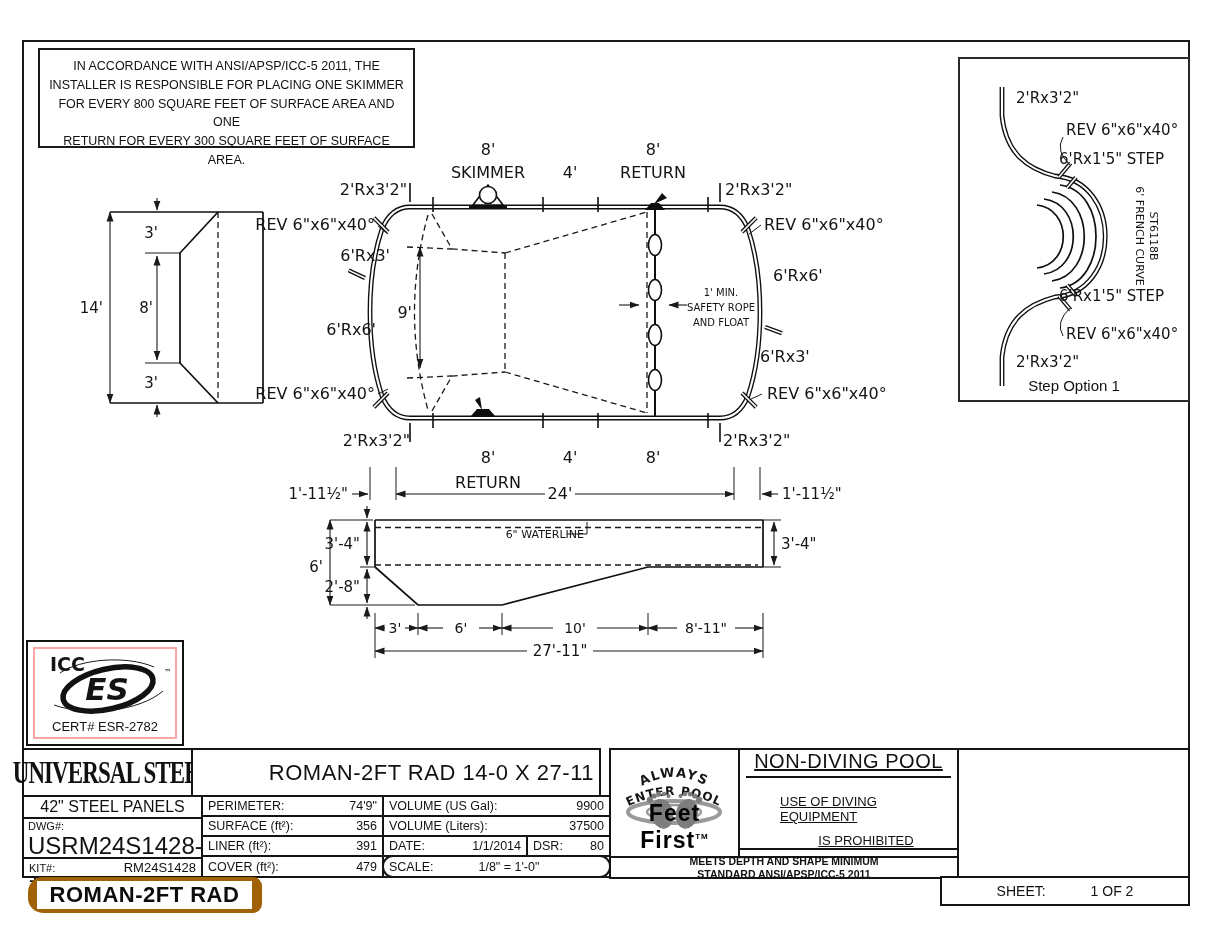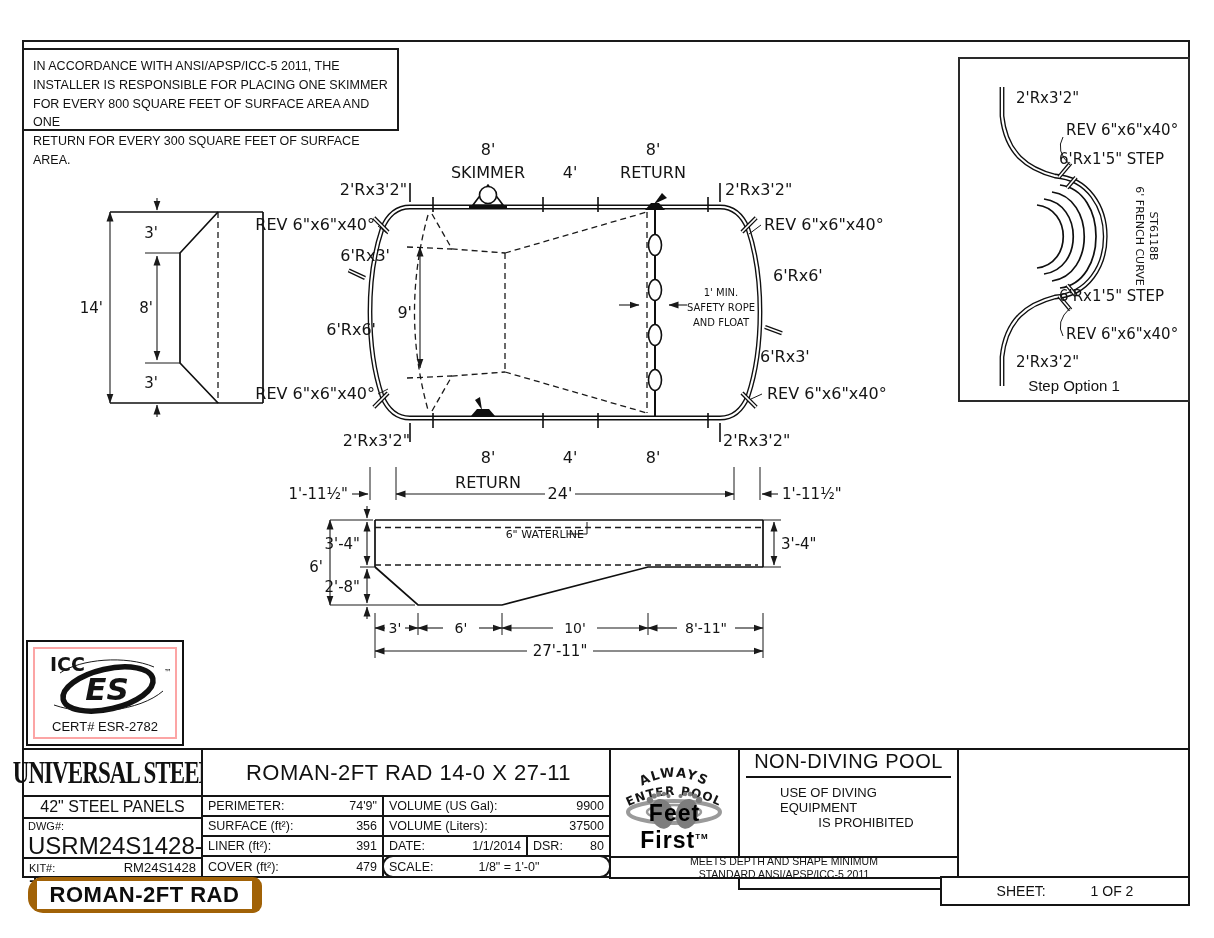--- a/index.html
+++ b/index.html
@@ -45,21 +45,21 @@
     display:flex;align-items:center;justify-content:center;font-family:"Liberation Sans",sans-serif;
     font-weight:bold;font-size:22px;letter-spacing:0.5px;color:#0d0d0d;}
 </style>
 </head>
 <body>
 
 <div class="sheet">
 
   <div class="abs frame" style="left:22px;top:40px;width:1168px;height:838px;"></div>
 
-  <div class="abs notebox" style="left:22px;top:48px;width:377px;height:83px;">
+  <div class="abs notebox" style="left:38px;top:48px;width:377px;height:100px;text-align:center;">
     <div>IN ACCORDANCE WITH ANSI/APSP/ICC-5 2011, THE</div>
     <div>INSTALLER IS RESPONSIBLE FOR PLACING ONE SKIMMER</div>
     <div>FOR EVERY 800 SQUARE FEET OF SURFACE AREA AND ONE</div>
     <div>RETURN FOR EVERY 300 SQUARE FEET OF SURFACE AREA.</div>
   </div>
 
   <svg class="abs" style="left:81px;top:190px;" width="214" height="250" viewBox="-14 0 214 250">
     <defs>
       <marker id="cA" viewBox="0 0 10 10" refX="9.5" refY="5" markerWidth="10" markerHeight="10" markerUnits="userSpaceOnUse" orient="auto-start-reverse">
         <path d="M0,1.5 L10,5 L0,8.5 Z" fill="#1a1a1a"></path>
@@ -342,21 +342,21 @@
   </div>
   <div class="cell" style="left:22px;top:817px;width:181px;height:42px;flex-direction:column;align-items:flex-start;justify-content:flex-start;padding:1px 4px;">
     <span style="font-size:11px;">DWG#:</span>
     <span style="font-size:24px;">USRM24S1428-14</span>
   </div>
   <div class="cell" style="left:22px;top:857px;width:181px;height:21px;">
     <span style="font-size:11px;">KIT#:</span>
     <span style="font-size:13px;padding-left:24px;">RM24S1428</span>
   </div>
 
-  <div class="cell bigtitle" style="left:201px;top:748px;width:410px;height:49px;justify-content:center;padding-left:10px;">
+  <div class="cell bigtitle" style="left:191px;top:748px;width:410px;height:49px;justify-content:flex-end;padding-left:10px;">
     <span>ROMAN-2FT RAD 14-0 X 27-11</span>
   </div>
   <div class="cell" style="left:201px;top:795px;width:183px;height:22px;">
     <span>PERIMETER:</span>
     <span>74'9"</span>
   </div>
   <div class="cell" style="left:382px;top:795px;width:229px;height:22px;">
     <span>VOLUME (US Gal):</span>
     <span>9900</span>
   </div>
@@ -418,27 +418,27 @@
             <circle cx="-4" cy="-9" r="2.6"></circle>
           <circle cx="1" cy="-10" r="2.4"></circle>
             <circle cx="6" cy="-9" r="2.2"></circle>
             <circle cx="10" cy="-6" r="2"></circle>
         </g>
       </g>
     </svg>
     <div class="ffname"><span>Feet First</span><sup>TM</sup></div>
   </div>
 
-  <div class="cell" style="left:738px;top:748px;width:221px;height:142px;flex-direction:column;justify-content:flex-start;">
+  <div class="cell" style="left:738px;top:748px;width:221px;height:102px;flex-direction:column;justify-content:space-between;text-decoration:underline;">
     <span class="ndtitle">NON-DIVING POOL</span>
     <span class="ndline">USE OF DIVING EQUIPMENT</span>
     <span class="ndline" style="margin-top:0;">IS PROHIBITED</span>
   </div>
 
-  <div class="cell meets" style="left:609px;top:856px;width:350px;height:23px;">
+  <div class="cell meets" style="left:609px;top:856px;width:350px;height:23px;font-weight:bold;">
     <span>MEETS DEPTH AND SHAPE MINIMUM</span>
     <span>STANDARD ANSI/APSP/ICC-5 2011</span>
   </div>
 
   <div class="cell" style="left:957px;top:748px;width:233px;height:130px;"></div>
 
   <div class="cell" style="left:940px;top:876px;width:250px;height:30px;justify-content:center;gap:45px;font-size:14px;">
     <span>SHEET:</span>
     <span>1 OF 2</span>
   </div>

